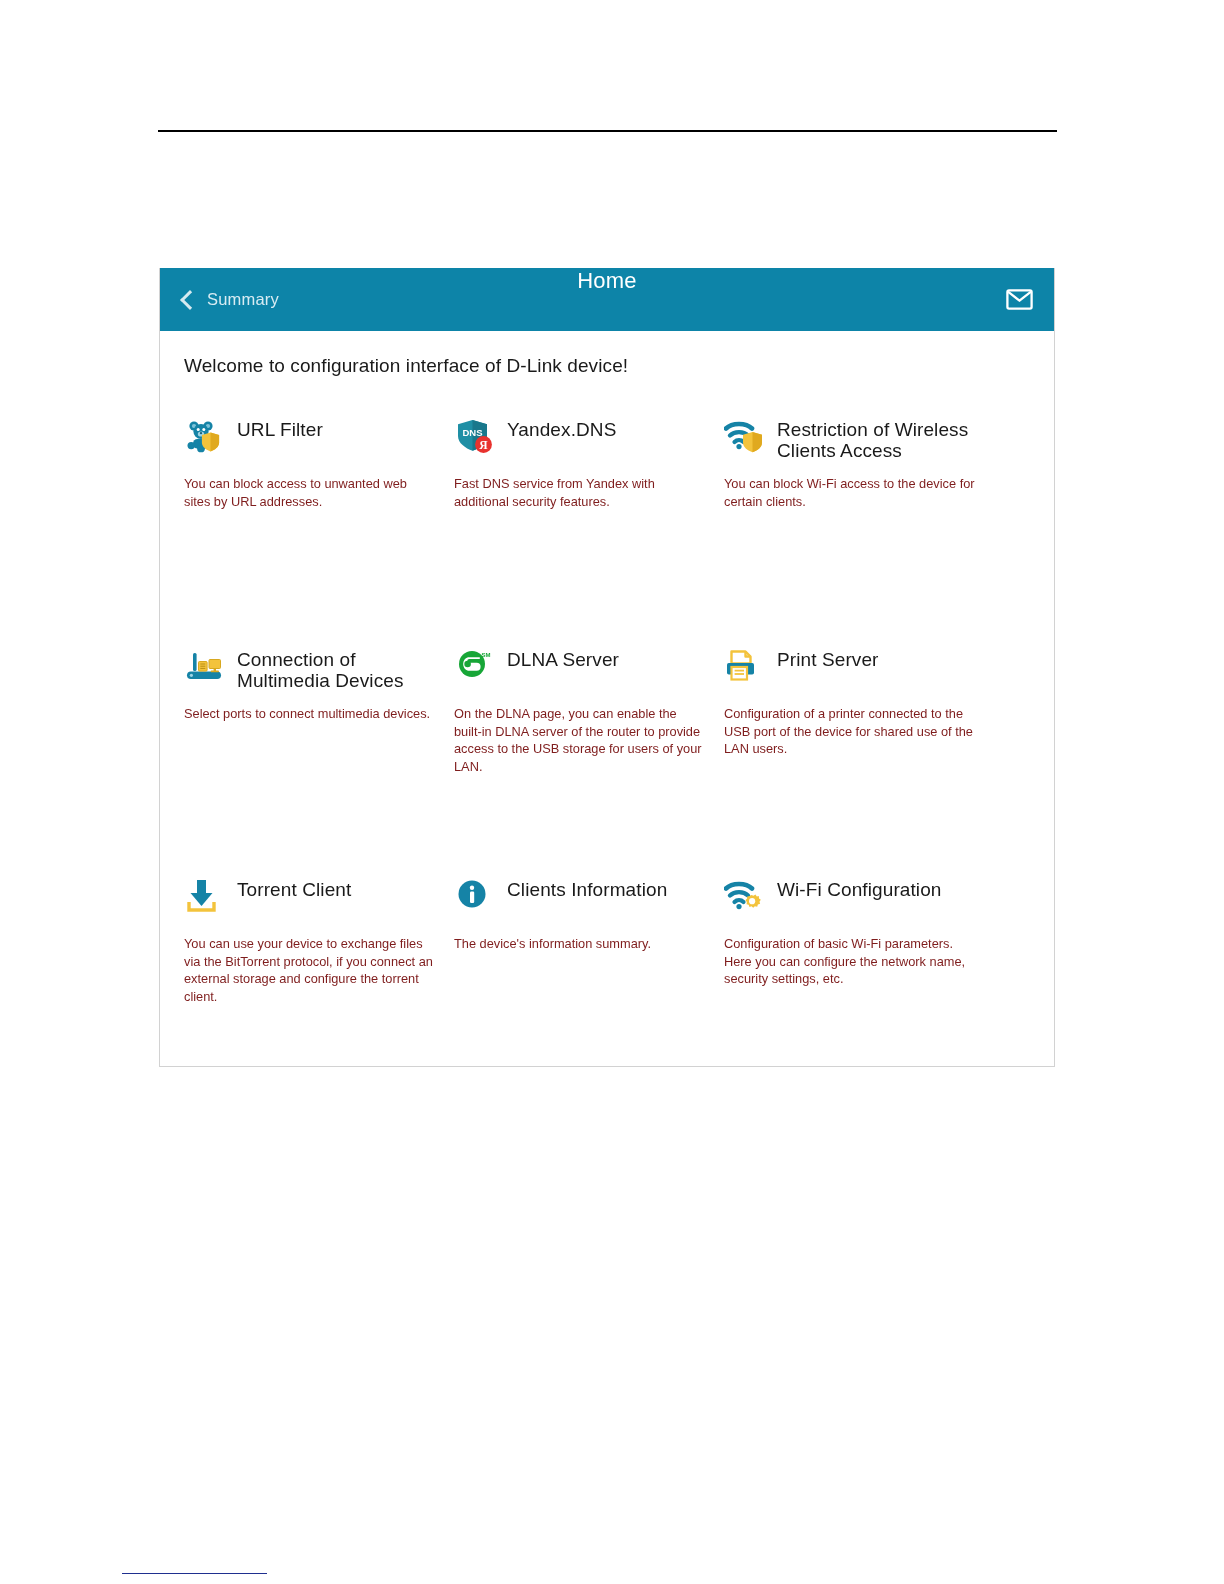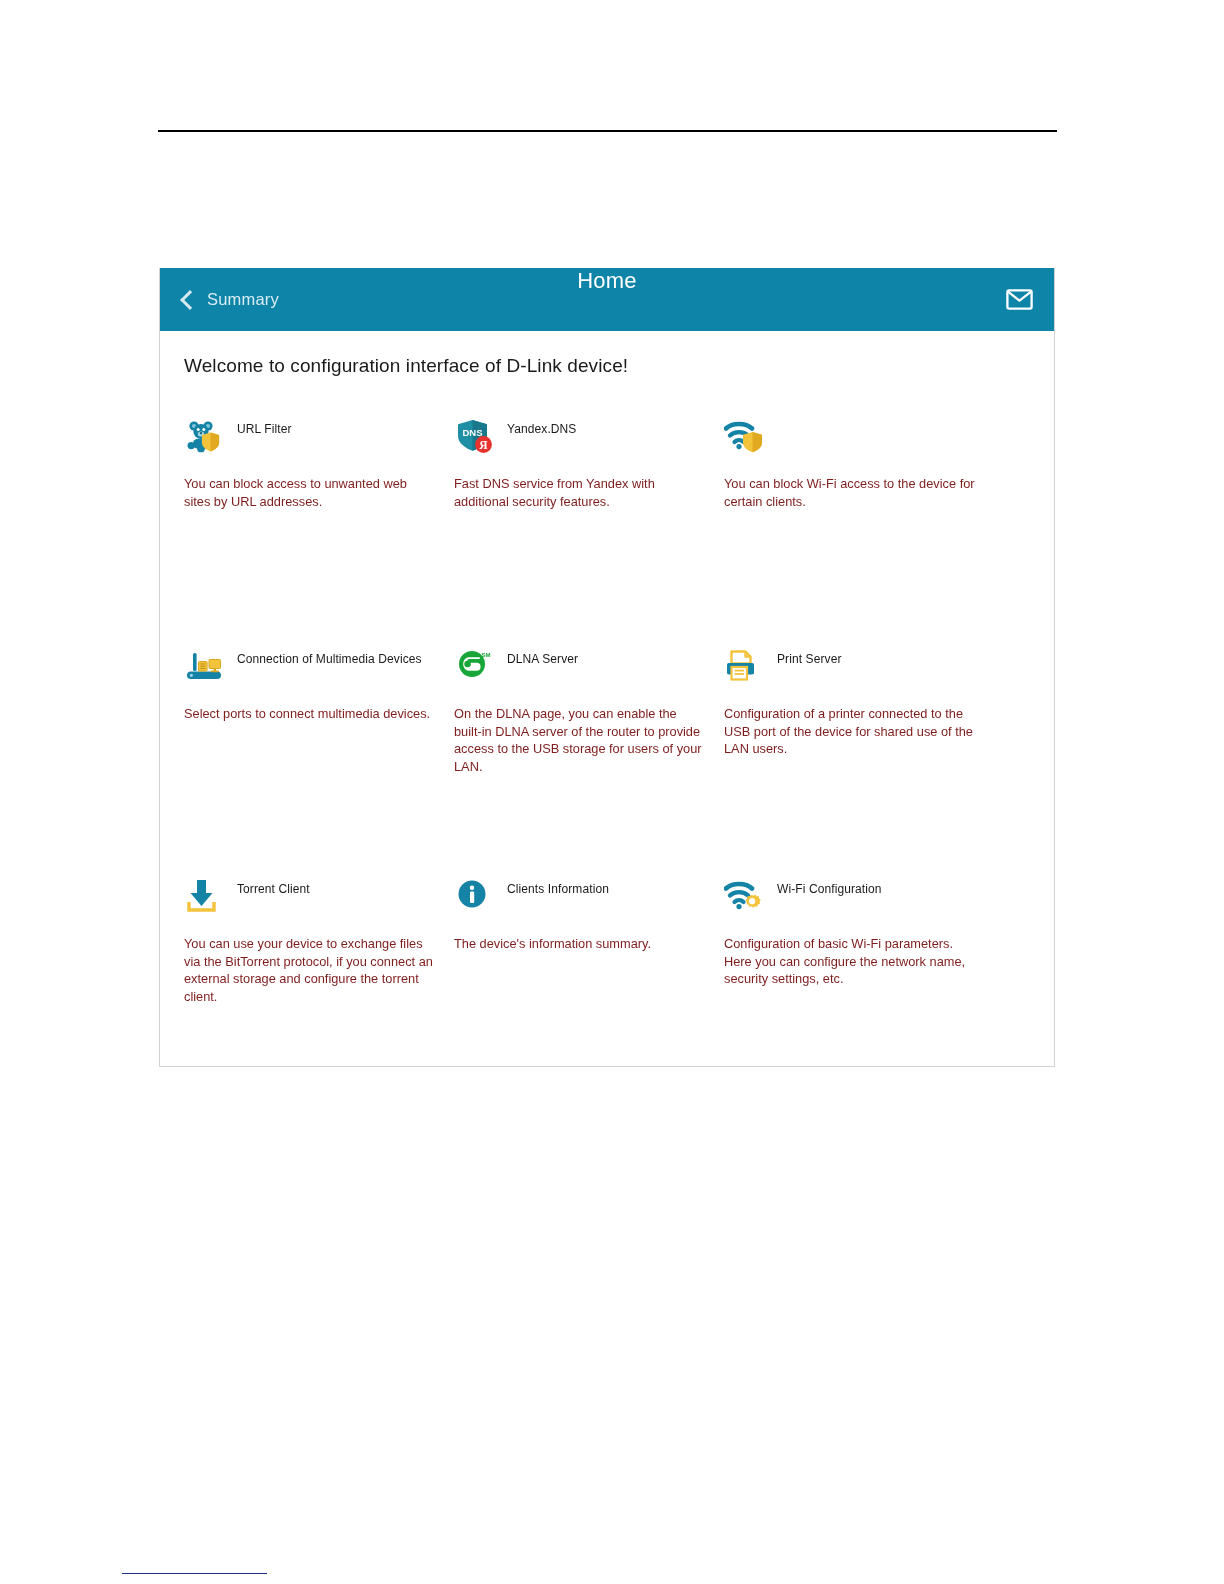--- a/index.html
+++ b/index.html
@@ -134,21 +134,21 @@
     gap: 11px;
     min-height: 46px;
   }
   .card-icon {
     flex: 0 0 auto;
     width: 42px;
     height: 42px;
     position: relative;
   }
   .card-title {
-    font-size: 12px;
+    font-size: 19px;
     color: #1a1a1a;
     line-height: 21px;
     padding-top: 4px;
     letter-spacing: .1px;
   }
   .card-desc {
     margin-top: 14px;
     font-size: 12.8px;
     line-height: 17.6px;
     color: #7f1d1d;
@@ -231,20 +231,21 @@
           <div class="card-icon">
             <svg width="42" height="42" viewBox="0 0 42 42" aria-hidden="true">
               <path d="M2 13.5 C8 7.5 22 7.5 28 13.5" fill="none" stroke="#1583a6" stroke-width="4.6" stroke-linecap="round"></path>
               <path d="M6 20.5 C10.5 16 19.5 16 24 20.5" fill="none" stroke="#1583a6" stroke-width="4.4" stroke-linecap="round"></path>
               <path d="M10.5 27 C13 24.5 17 24.5 19.5 27" fill="none" stroke="#1583a6" stroke-width="4.2" stroke-linecap="round"></path>
               <circle cx="15" cy="31.6" r="2.6" fill="#1583a6"></circle>
               <path d="M28.5 17 L38 19.8 v7.6 c0 5 -4.8 8.1 -9.5 9.8 c-4.7 -1.7 -9.5 -4.8 -9.5 -9.8 v-7.6 z" fill="#f3c33c"></path>
               <path d="M28.5 17 L38 19.8 v7.6 c0 5 -4.8 8.1 -9.5 9.8 z" fill="#e0a91f"></path>
             </svg>
           </div>
+          <div class="card-title">Restriction of Wireless Clients Access</div>
         </div>
         <div class="card-desc">You can block Wi-Fi access to the device for certain clients.</div>
       </div>
 
       <div class="card wide">
         <div class="card-head">
           <div class="card-icon">
             <svg width="42" height="42" viewBox="0 0 42 42" aria-hidden="true">
               <rect x="9" y="8" width="3.6" height="18" rx="1.6" fill="#1583a6"></rect>
               <rect x="3" y="26.5" width="34" height="7.6" rx="3.8" fill="#1583a6"></rect>

